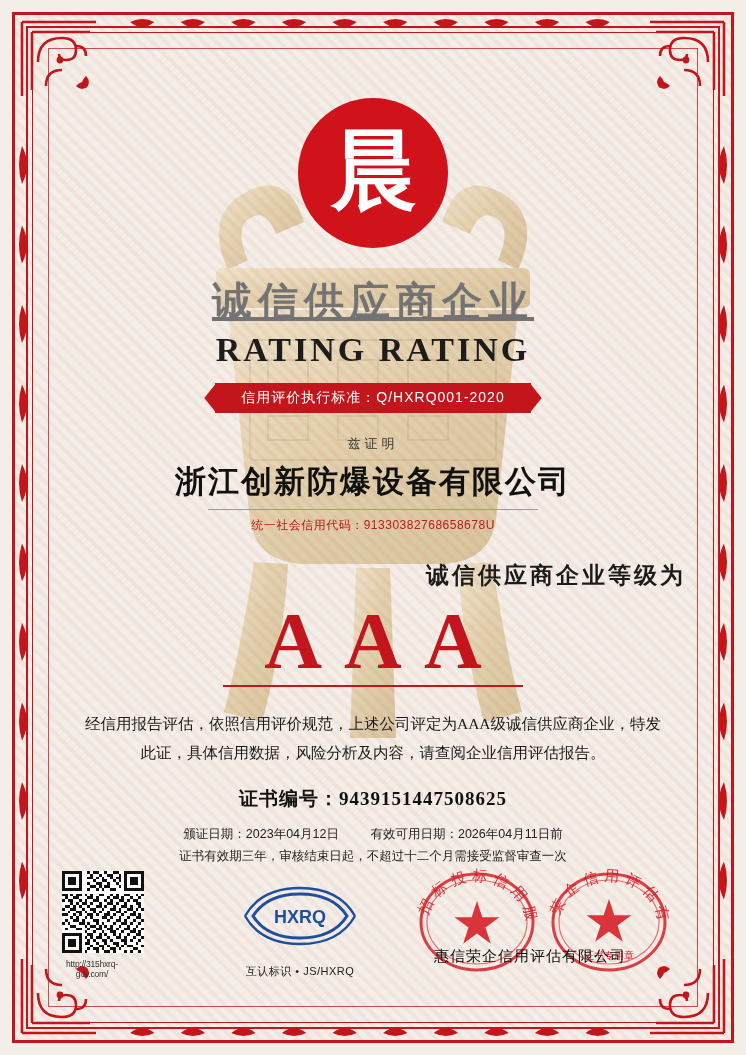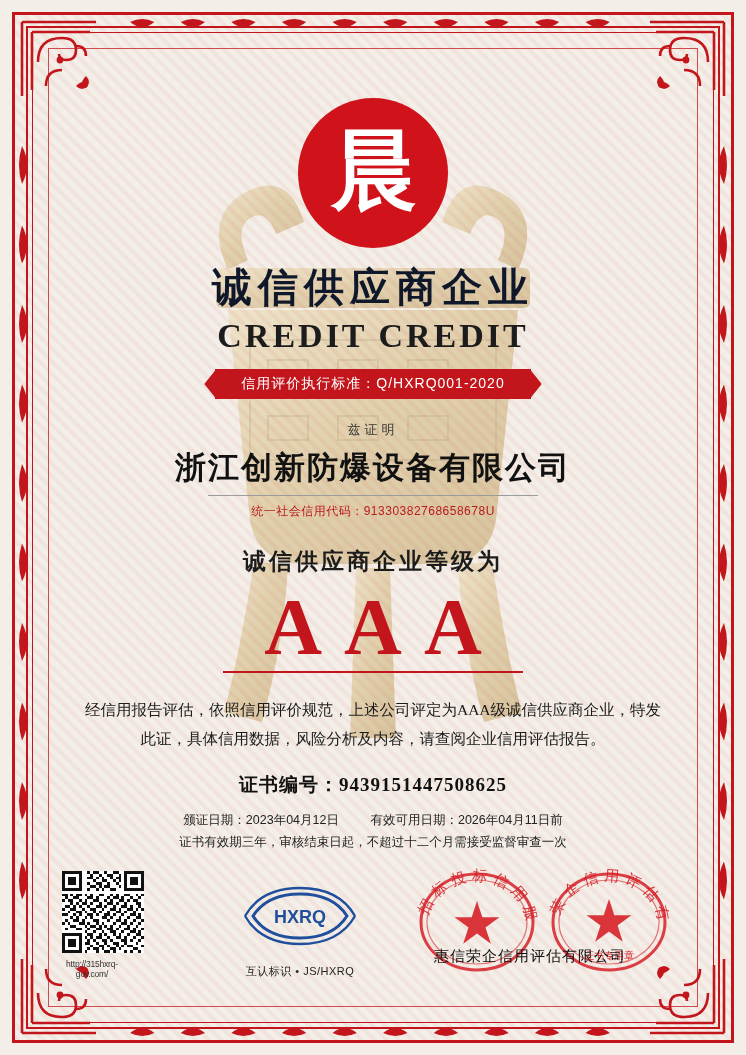--- a/index.html
+++ b/index.html
@@ -81,24 +81,25 @@
   }
   .seal-logo .glyph{
     color:#fff;
     font-family:"Liberation Serif","DejaVu Serif",serif;
     font-size:86px;font-weight:700;line-height:1;
     letter-spacing:-2px;
     transform:translateY(-2px);
   }
 
   .title-cn{
-    margin-top:12px;
-    font-family:"Liberation Serif","DejaVu Serif",serif;
-    font-size:40px;font-weight:700;color:#0f172a;
+    margin-top:26px;
+    font-family:"Liberation Serif","DejaVu Serif",serif;
+    font-size:40px;font-weight:700;color:#737373;
     letter-spacing:6px;
+    text-decoration:underline;
   }
   .title-en{
     margin-top:2px;
     font-family:"Liberation Serif","DejaVu Serif",serif;
     font-size:34px;font-weight:700;color:#1c1c1c;
     letter-spacing:3px;
   }
 
   .standard-bar{
     margin:14px auto 0;
@@ -133,21 +134,21 @@
   }
 
   .usci{
     margin-top:7px;
     font-size:12px;color:#b91c1c;letter-spacing:0.5px;
   }
 
   .grade-label{
     margin-top:26px;
     font-family:"Liberation Serif","DejaVu Serif",serif;
-    font-size:23px;color:#1c1c1c;letter-spacing:3px;font-weight:700;
+    font-size:23px;color:#1c1c1c;letter-spacing:3px;font-weight:700;text-align:right;
   }
 
   .grade{
     margin-top:8px;
     font-family:"Liberation Serif","DejaVu Serif",serif;
     font-size:80px;font-weight:700;color:#c3161c;
     letter-spacing:22px;
     line-height:1.05;
     text-indent:22px;
   }
@@ -346,21 +347,21 @@
     </svg>
   </div>
 
   <div class="content">
 
     <div class="seal-logo">
       <span class="glyph">晨</span>
     </div>
 
     <div class="title-cn">诚信供应商企业</div>
-    <div class="title-en">CREDIT CREDIT</div>
+    <div class="title-en">RATING RATING</div>
 
     <div>
       <div class="standard-bar">信用评价执行标准：Q/HXRQ001-2020</div>
     </div>
 
     <div class="hereby">兹证明</div>
     <div class="company">浙江创新防爆设备有限公司</div>
     <div class="company-underline"></div>
     <div class="usci">统一社会信用代码：91330382768658678U</div>
 

